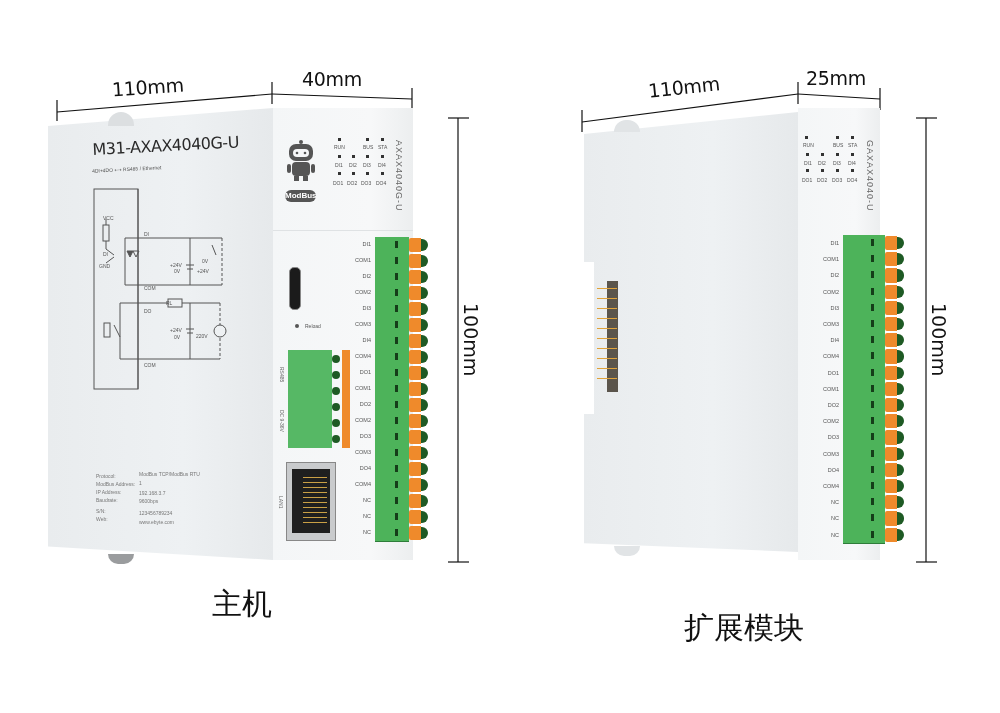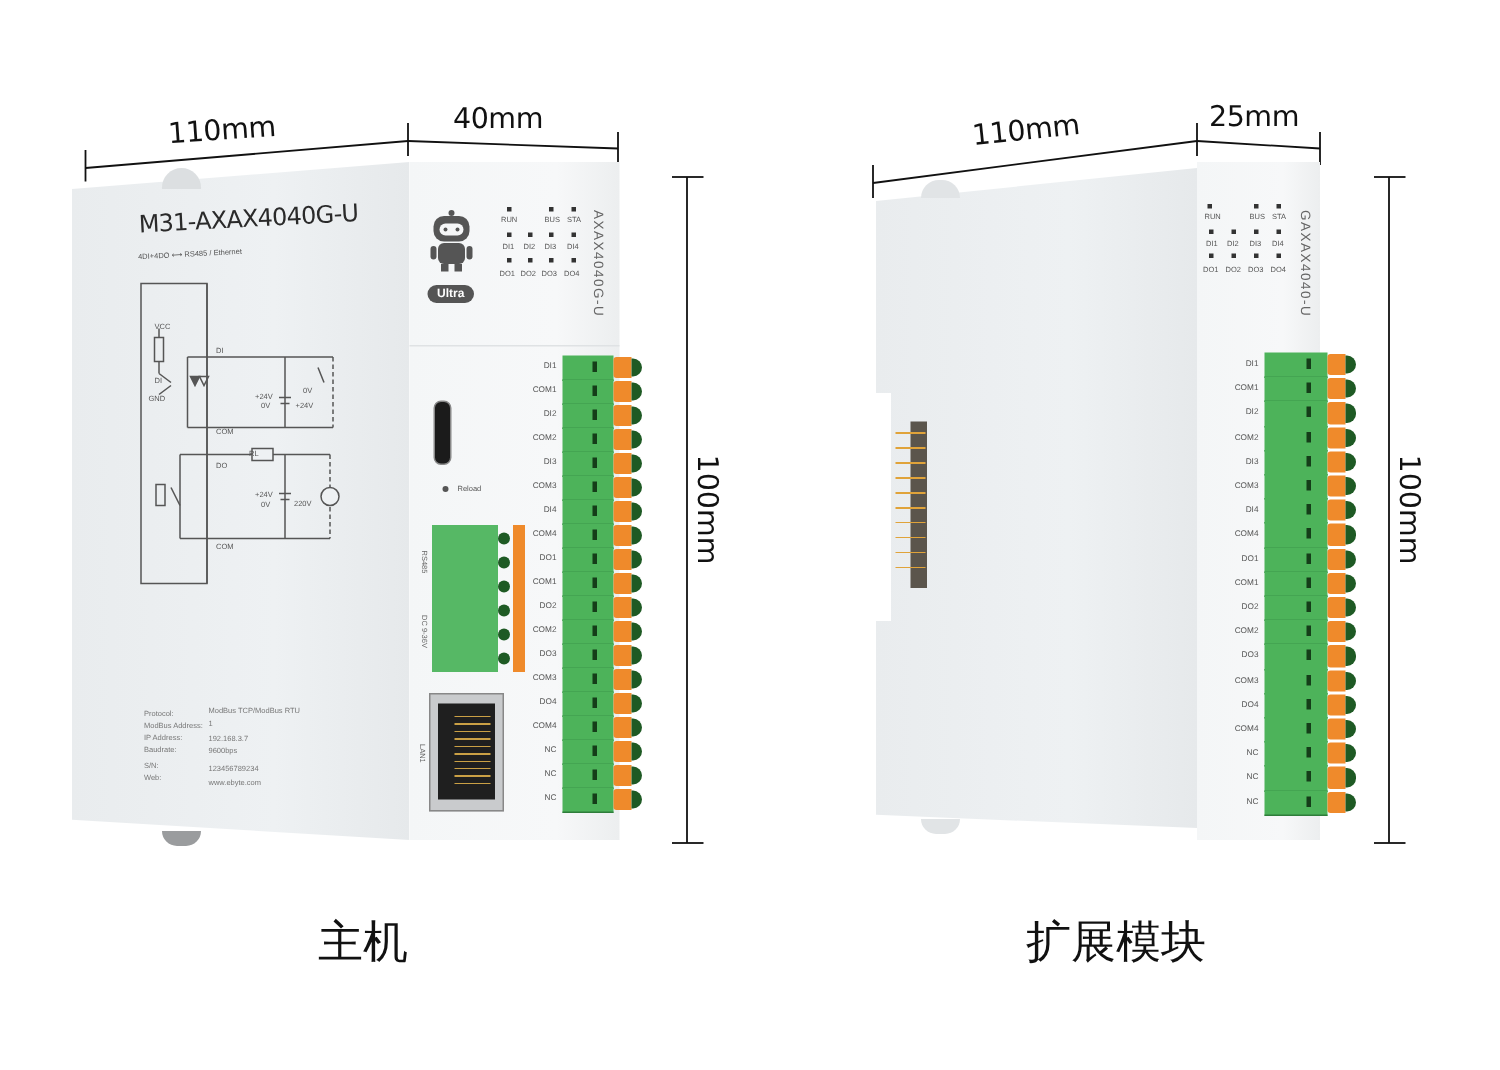--- a/index.html
+++ b/index.html
@@ -119,21 +119,21 @@
     <rect x="6" y="6" width="24" height="17" rx="7" fill="#555"></rect>
     <rect x="10" y="11" width="16" height="8" rx="4" fill="#f5f6f7"></rect>
     <circle cx="14" cy="15" r="1.3" fill="#555"></circle>
       <circle cx="22" cy="15" r="1.3" fill="#555"></circle>
     <rect x="9" y="24" width="18" height="14" rx="4" fill="#555"></rect>
     <rect x="4" y="26" width="4" height="9" rx="2" fill="#555"></rect>
       <rect x="28" y="26" width="4" height="9" rx="2" fill="#555"></rect>
     <rect x="11" y="38" width="5" height="5" fill="#555"></rect>
       <rect x="20" y="38" width="5" height="5" fill="#555"></rect>
   </svg>
-  <div class="abs" style="left:285px;top:190px;width:31px;height:12px;background:#555;border-radius:6px;color:#fff;font-size:8px;font-weight:bold;text-align:center;line-height:12px;">Ultra</div>
+  <div class="abs" style="left:285px;top:190px;width:31px;height:12px;background:#555;border-radius:6px;color:#fff;font-size:8px;font-weight:bold;text-align:center;line-height:12px;">ModBus</div>
 
   <div>
     <div class="led" style="left:338px;top:138px;"></div>
     <div class="led-lbl" style="left:334px;top:144px;">RUN</div>
     <div class="led" style="left:366px;top:138px;"></div>
     <div class="led-lbl" style="left:363px;top:144px;">BUS</div>
     <div class="led" style="left:381px;top:138px;"></div>
     <div class="led-lbl" style="left:378px;top:144px;">STA</div>
 
     <div class="led" style="left:338px;top:155px;"></div>
@@ -310,21 +310,21 @@
       <div class="pin-lbl" style="left: 343px; top: 417px;">COM2</div>
       <div class="pin-lbl" style="left: 343px; top: 433px;">DO3</div>
       <div class="pin-lbl" style="left: 343px; top: 449px;">COM3</div>
       <div class="pin-lbl" style="left: 343px; top: 465px;">DO4</div>
       <div class="pin-lbl" style="left: 343px; top: 481px;">COM4</div>
       <div class="pin-lbl" style="left: 343px; top: 497px;">NC</div>
       <div class="pin-lbl" style="left: 343px; top: 513px;">NC</div>
       <div class="pin-lbl" style="left: 343px; top: 529px;">NC</div>
     </div>
 
-  <div class="caption" style="left:212px;top:608px;">主机</div>
+  <div class="caption" style="left:212px;top:584px;">主机</div>
 </div>
 
 <div>
   <svg class="abs" style="left:0;top:0" width="1000" height="713">
     <line x1="582" y1="122" x2="798" y2="94" stroke="#111" stroke-width="1.2"></line>
     <line x1="582" y1="110" x2="582" y2="132" stroke="#111" stroke-width="1.2"></line>
     <line x1="798" y1="82" x2="798" y2="104" stroke="#111" stroke-width="1.2"></line>
     <line x1="798" y1="94" x2="880" y2="99" stroke="#111" stroke-width="1.2"></line>
     <line x1="880" y1="88" x2="880" y2="110" stroke="#111" stroke-width="1.2"></line>
     <line x1="926" y1="118" x2="926" y2="562" stroke="#111" stroke-width="1.2"></line>

